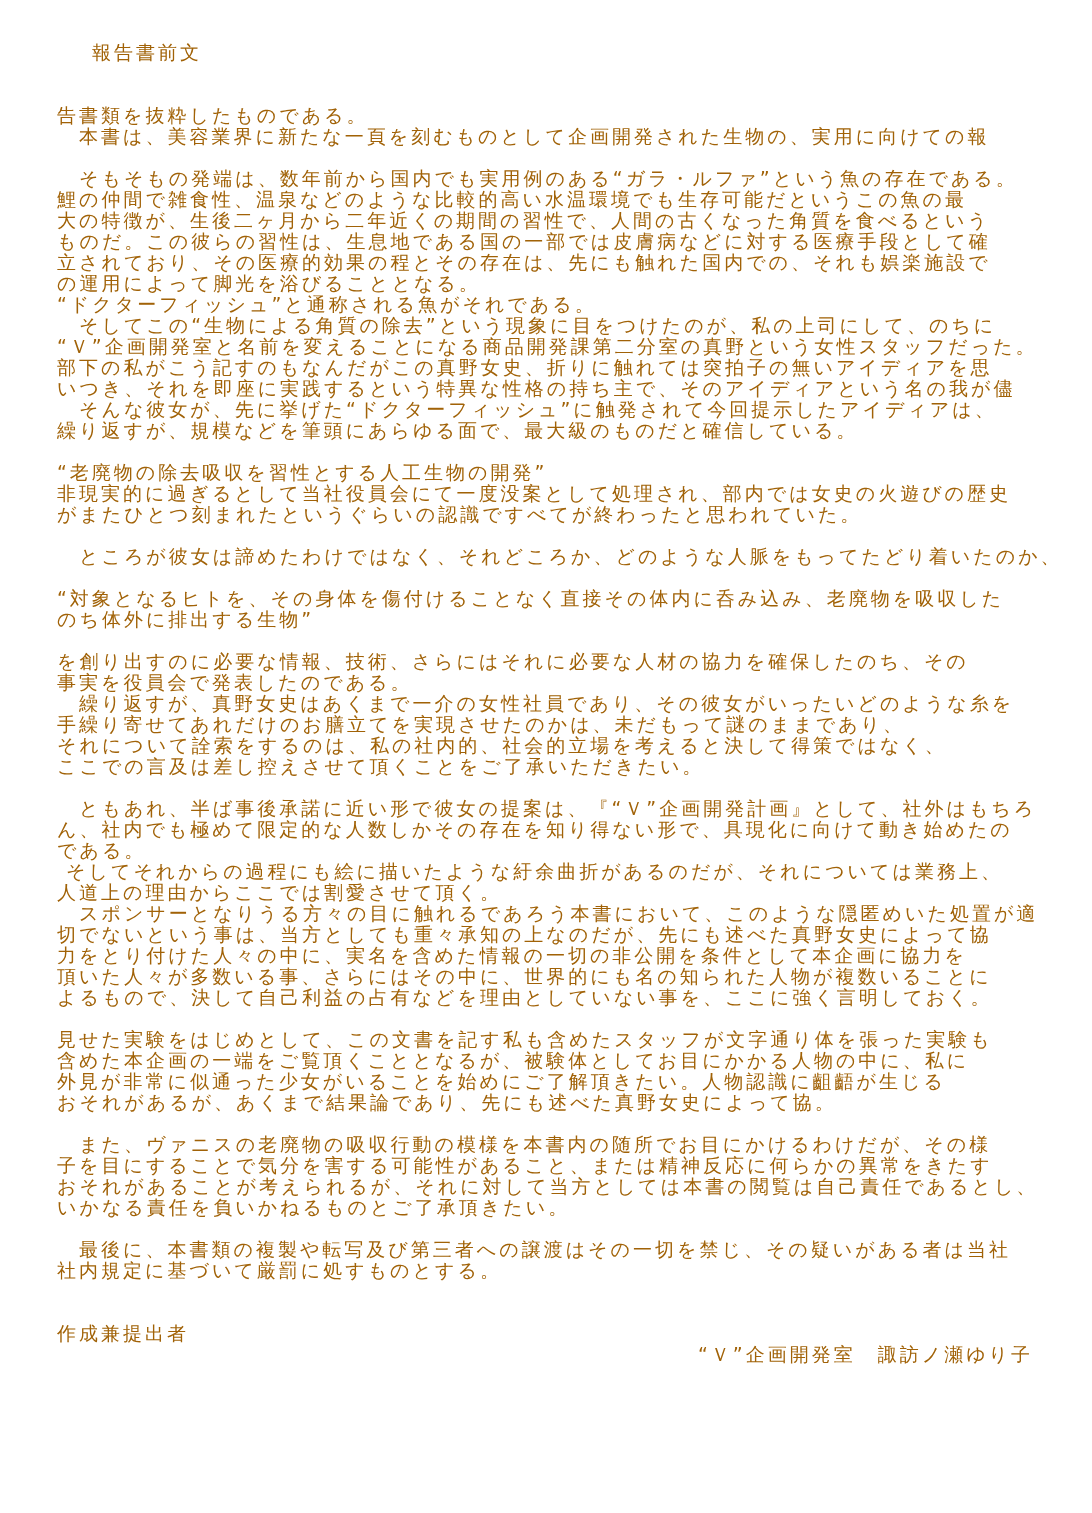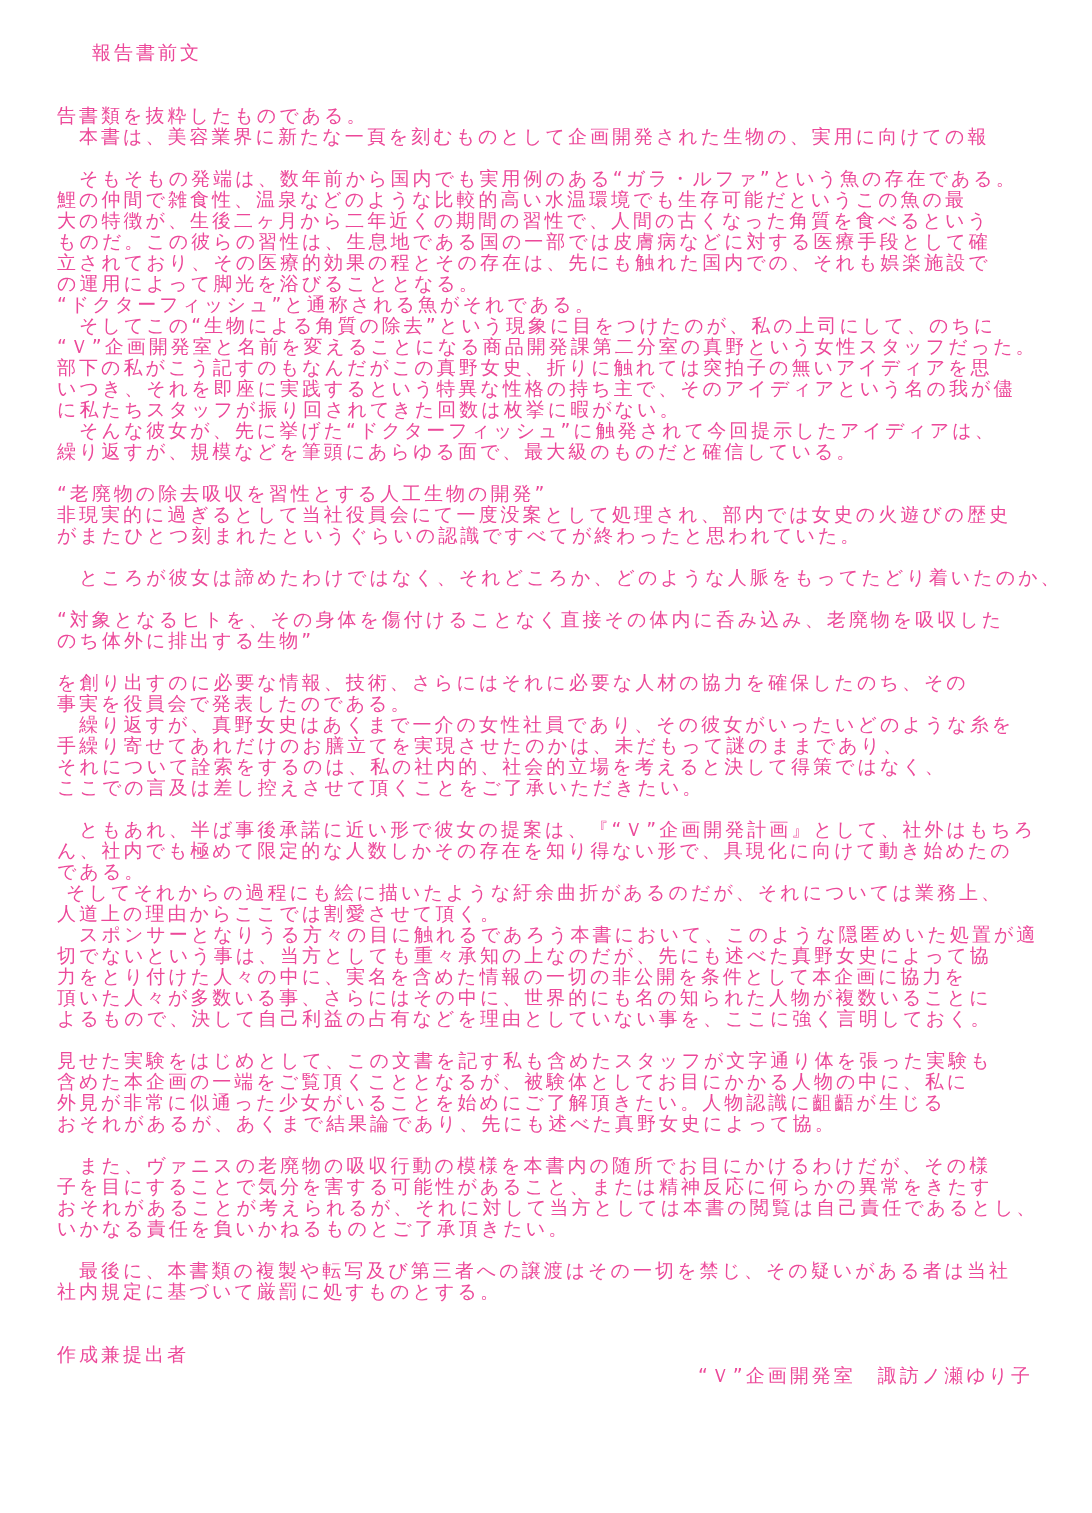--- a/index.html
+++ b/index.html
@@ -7,21 +7,21 @@
     padding: 0;
     background: #ffffff;
   }
   .page {
     position: relative;
     width: 1092px;
     height: 1513px;
     background: #ffffff;
     overflow: hidden;
     font-family: "DejaVu Sans", sans-serif;
-    color: #ec4899;
+    color: #a16207;
   }
   .doc {
     position: absolute;
     left: 57px;
     top: 42px;
     width: 990px;
   }
   .line {
     height: 21px;
     line-height: 21px;
@@ -58,21 +58,20 @@
         <div class="line">鯉の仲間で雑食性、温泉などのような比較的高い水温環境でも生存可能だというこの魚の最</div>
         <div class="line">大の特徴が、生後二ヶ月から二年近くの期間の習性で、人間の古くなった角質を食べるという</div>
         <div class="line">ものだ。この彼らの習性は、生息地である国の一部では皮膚病などに対する医療手段として確</div>
         <div class="line">立されており、その医療的効果の程とその存在は、先にも触れた国内での、それも娯楽施設で</div>
         <div class="line">の運用によって脚光を浴びることとなる。</div>
         <div class="line">“ドクターフィッシュ”と通称される魚がそれである。</div>
         <div class="line">　そしてこの“生物による角質の除去”という現象に目をつけたのが、私の上司にして、のちに</div>
         <div class="line">“Ｖ”企画開発室と名前を変えることになる商品開発課第二分室の真野という女性スタッフだった。</div>
         <div class="line">部下の私がこう記すのもなんだがこの真野女史、折りに触れては突拍子の無いアイディアを思</div>
         <div class="line">いつき、それを即座に実践するという特異な性格の持ち主で、そのアイディアという名の我が儘</div>
-        <div class="line">に私たちスタッフが振り回されてきた回数は枚挙に暇がない。</div>
         <div class="line">　そんな彼女が、先に挙げた“ドクターフィッシュ”に触発されて今回提示したアイディアは、</div>
         <div class="line">繰り返すが、規模などを筆頭にあらゆる面で、最大級のものだと確信している。</div>
         <div class="line"></div>
         <div class="line">“老廃物の除去吸収を習性とする人工生物の開発”</div>
         <div class="line">非現実的に過ぎるとして当社役員会にて一度没案として処理され、部内では女史の火遊びの歴史</div>
         <div class="line">がまたひとつ刻まれたというぐらいの認識ですべてが終わったと思われていた。</div>
         <div class="line"></div>
         <div class="line">　ところが彼女は諦めたわけではなく、それどころか、どのような人脈をもってたどり着いたのか、</div>
         <div class="line"></div>
         <div class="line">“対象となるヒトを、その身体を傷付けることなく直接その体内に呑み込み、老廃物を吸収した</div>

